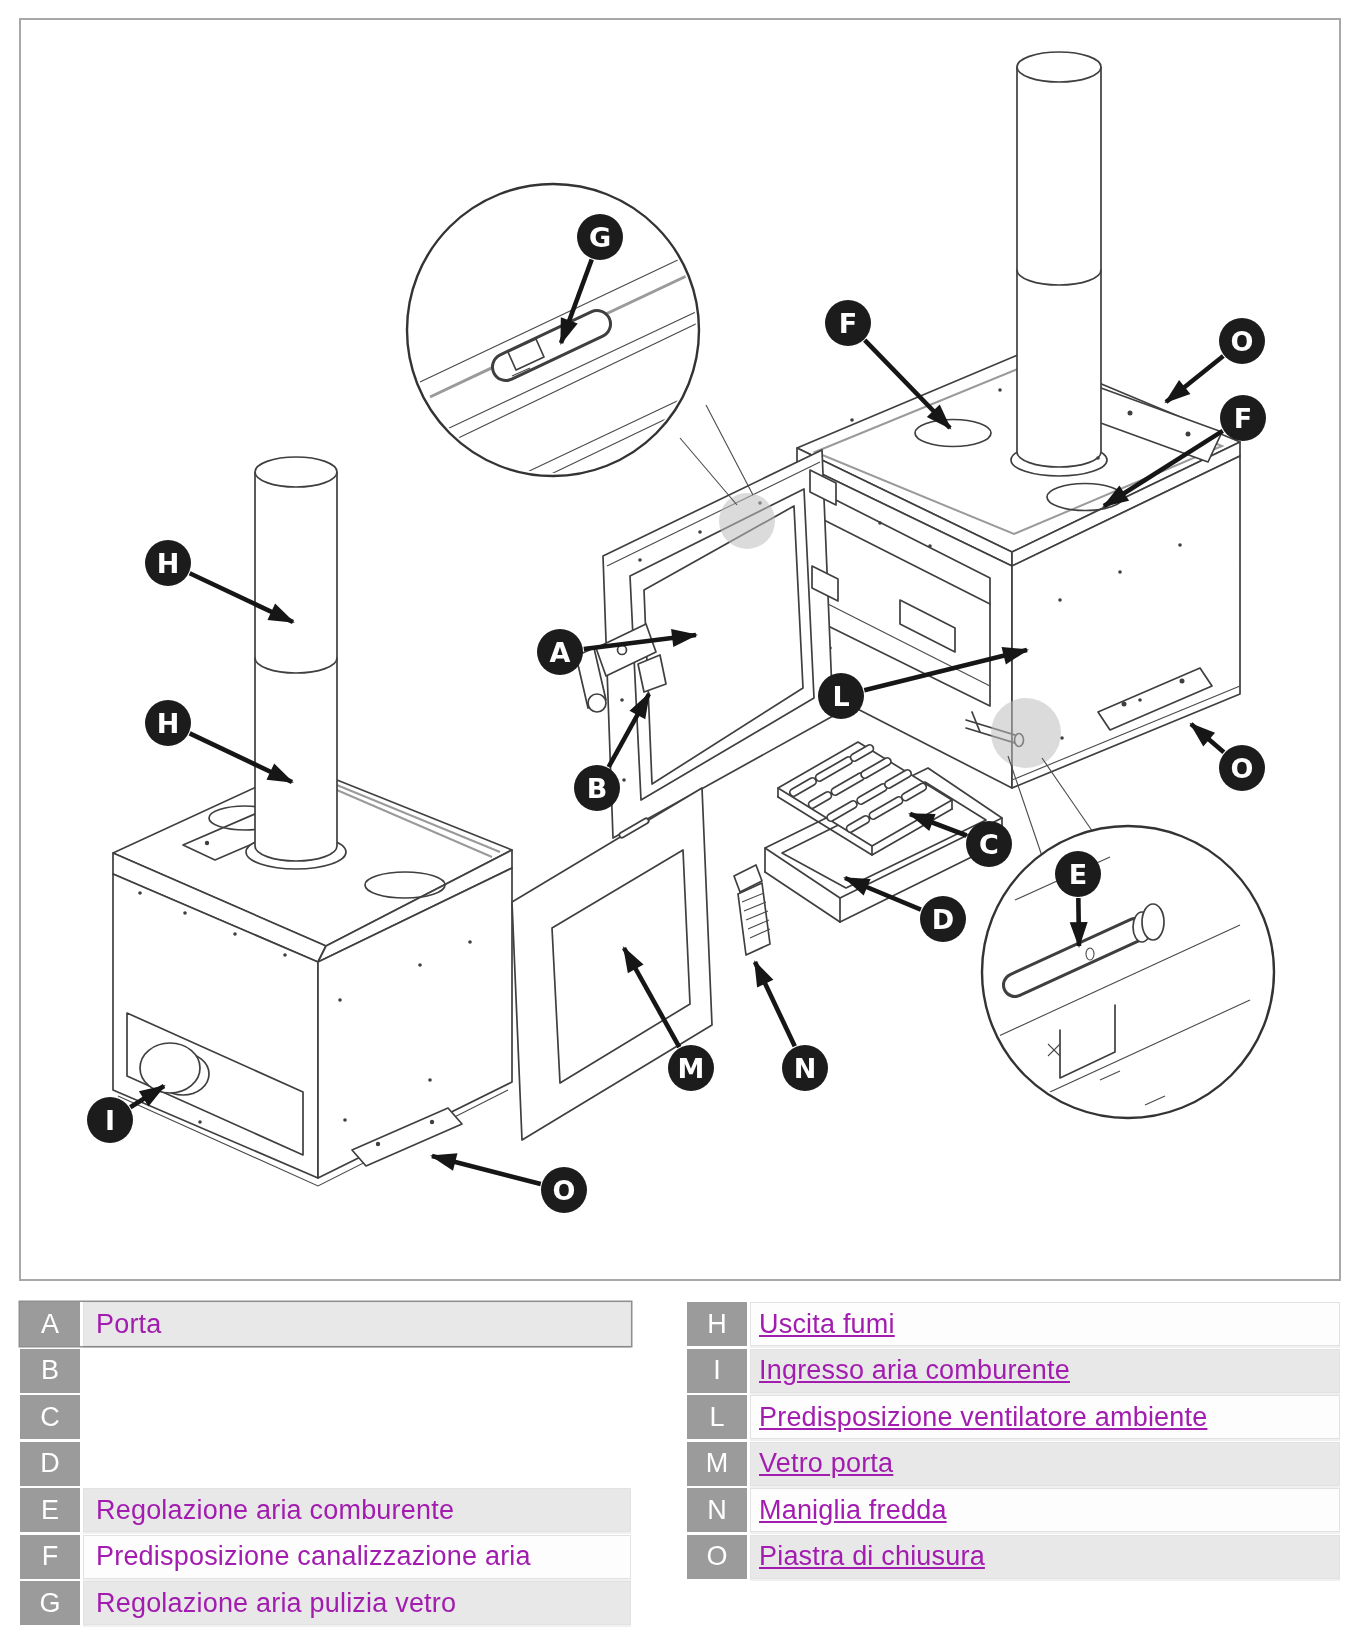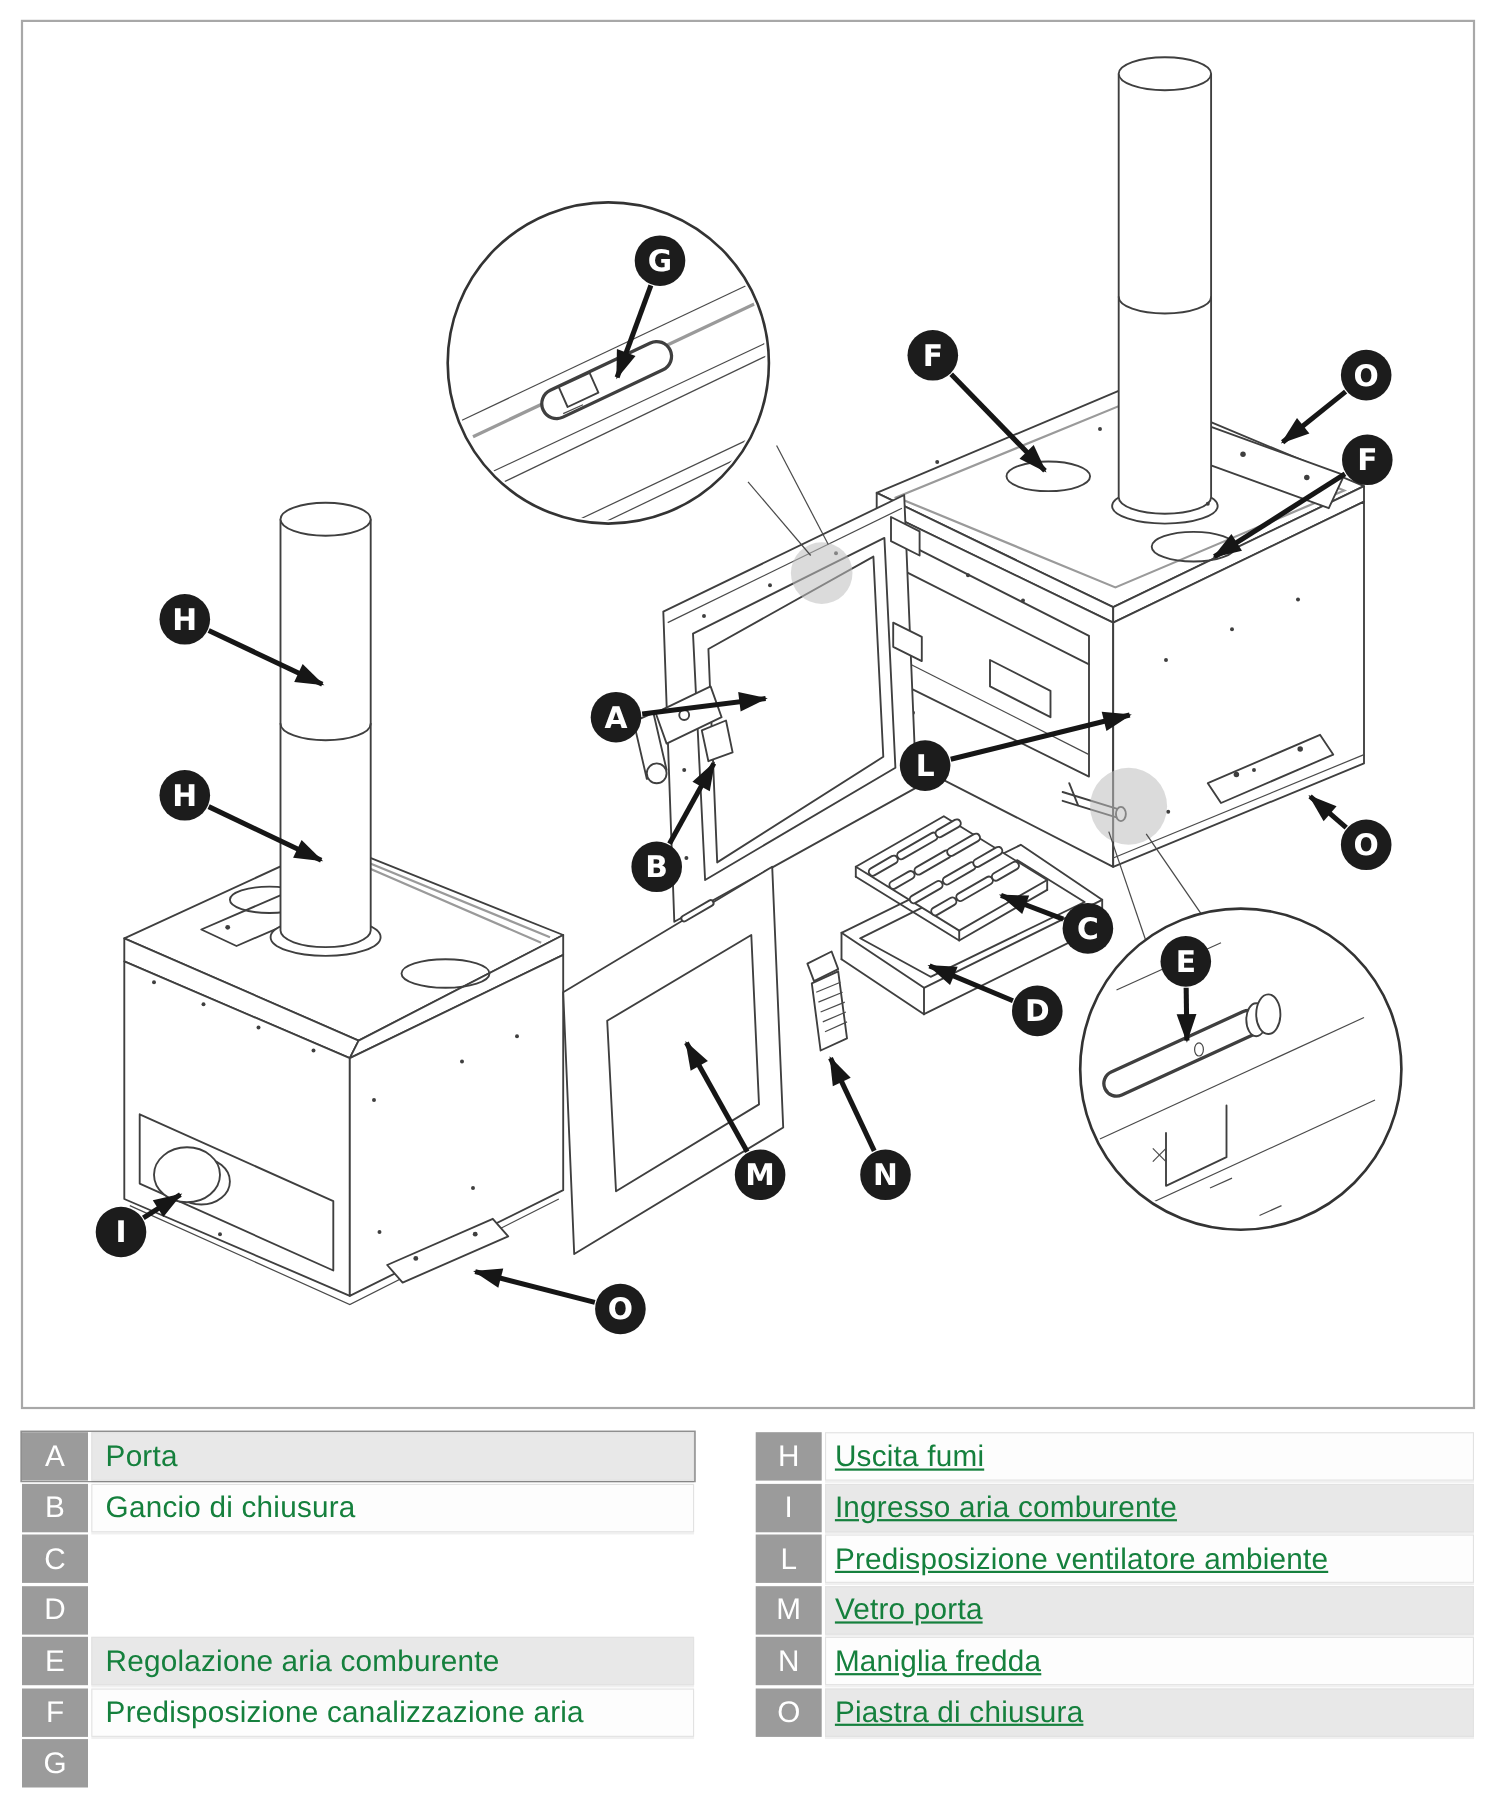--- a/index.html
+++ b/index.html
@@ -10,21 +10,21 @@
   .figure-box svg{position:absolute;left:-21px;top:-20px;}
   
   .legend{position:absolute;}
   .legend-left{left:20px;top:1302px;width:611px;}
   .legend-right{left:687px;top:1302px;width:653px;}
   .legend-row{display:flex;height:44px;margin-bottom:2.5px;}
   .legend-key{width:60px;flex:0 0 60px;background:#9b9b9b;color:#ffffff;
               font-size:27px;display:flex;align-items:center;justify-content:center;
               margin-right:3px;}
   .legend-label{flex:1;background:#fdfdfd;border:1px solid #e2e2e2;box-sizing:border-box;
-                color:#15803d;font-size:27px;display:flex;align-items:center;
+                color:#a21caf;font-size:27px;display:flex;align-items:center;
                 padding-left:12px;letter-spacing:.2px;box-shadow:0 2px 0 rgba(0,0,0,.06);}
   .legend-right .legend-label{padding-left:8px;text-decoration:underline;}
   .legend-row.shaded .legend-label{background:#e8e8e8;}
   .legend-row.first-highlight{box-shadow:0 0 0 1.5px #8f8f8f;}
   
   .ln{fill:none;stroke:#3f3f3f;stroke-width:1.7;stroke-linejoin:round;stroke-linecap:round;}
   .solid{fill:#ffffff;stroke:#3f3f3f;stroke-width:1.7;stroke-linejoin:round;}
   .thin{fill:none;stroke:#4a4a4a;stroke-width:1.1;}
   .gray{fill:none;stroke:#9a9a9a;stroke-width:3;}
   .grayline{fill:none;stroke:#9a9a9a;stroke-width:2;}
@@ -332,38 +332,38 @@
 </svg>
 </div>
 
 <div class="legend legend-left" id="legend-left">
     <div class="legend-row shaded first-highlight">
     <div class="legend-key">A</div>
     <div class="legend-label">Porta</div>
   </div>
     <div class="legend-row">
     <div class="legend-key">B</div>
-    <div class="legend-label">Gancio di chiusura</div>
   </div>
     <div class="legend-row shaded">
     <div class="legend-key">C</div>
   </div>
     <div class="legend-row">
     <div class="legend-key">D</div>
   </div>
     <div class="legend-row shaded">
     <div class="legend-key">E</div>
     <div class="legend-label">Regolazione aria comburente</div>
   </div>
     <div class="legend-row">
     <div class="legend-key">F</div>
     <div class="legend-label">Predisposizione canalizzazione aria</div>
   </div>
     <div class="legend-row shaded">
     <div class="legend-key">G</div>
+    <div class="legend-label">Regolazione aria pulizia vetro</div>
   </div>
   </div>
 <div class="legend legend-right" id="legend-right">
     <div class="legend-row">
     <div class="legend-key">H</div>
     <div class="legend-label">Uscita fumi</div>
   </div>
     <div class="legend-row shaded">
     <div class="legend-key">I</div>
     <div class="legend-label">Ingresso aria comburente</div>

